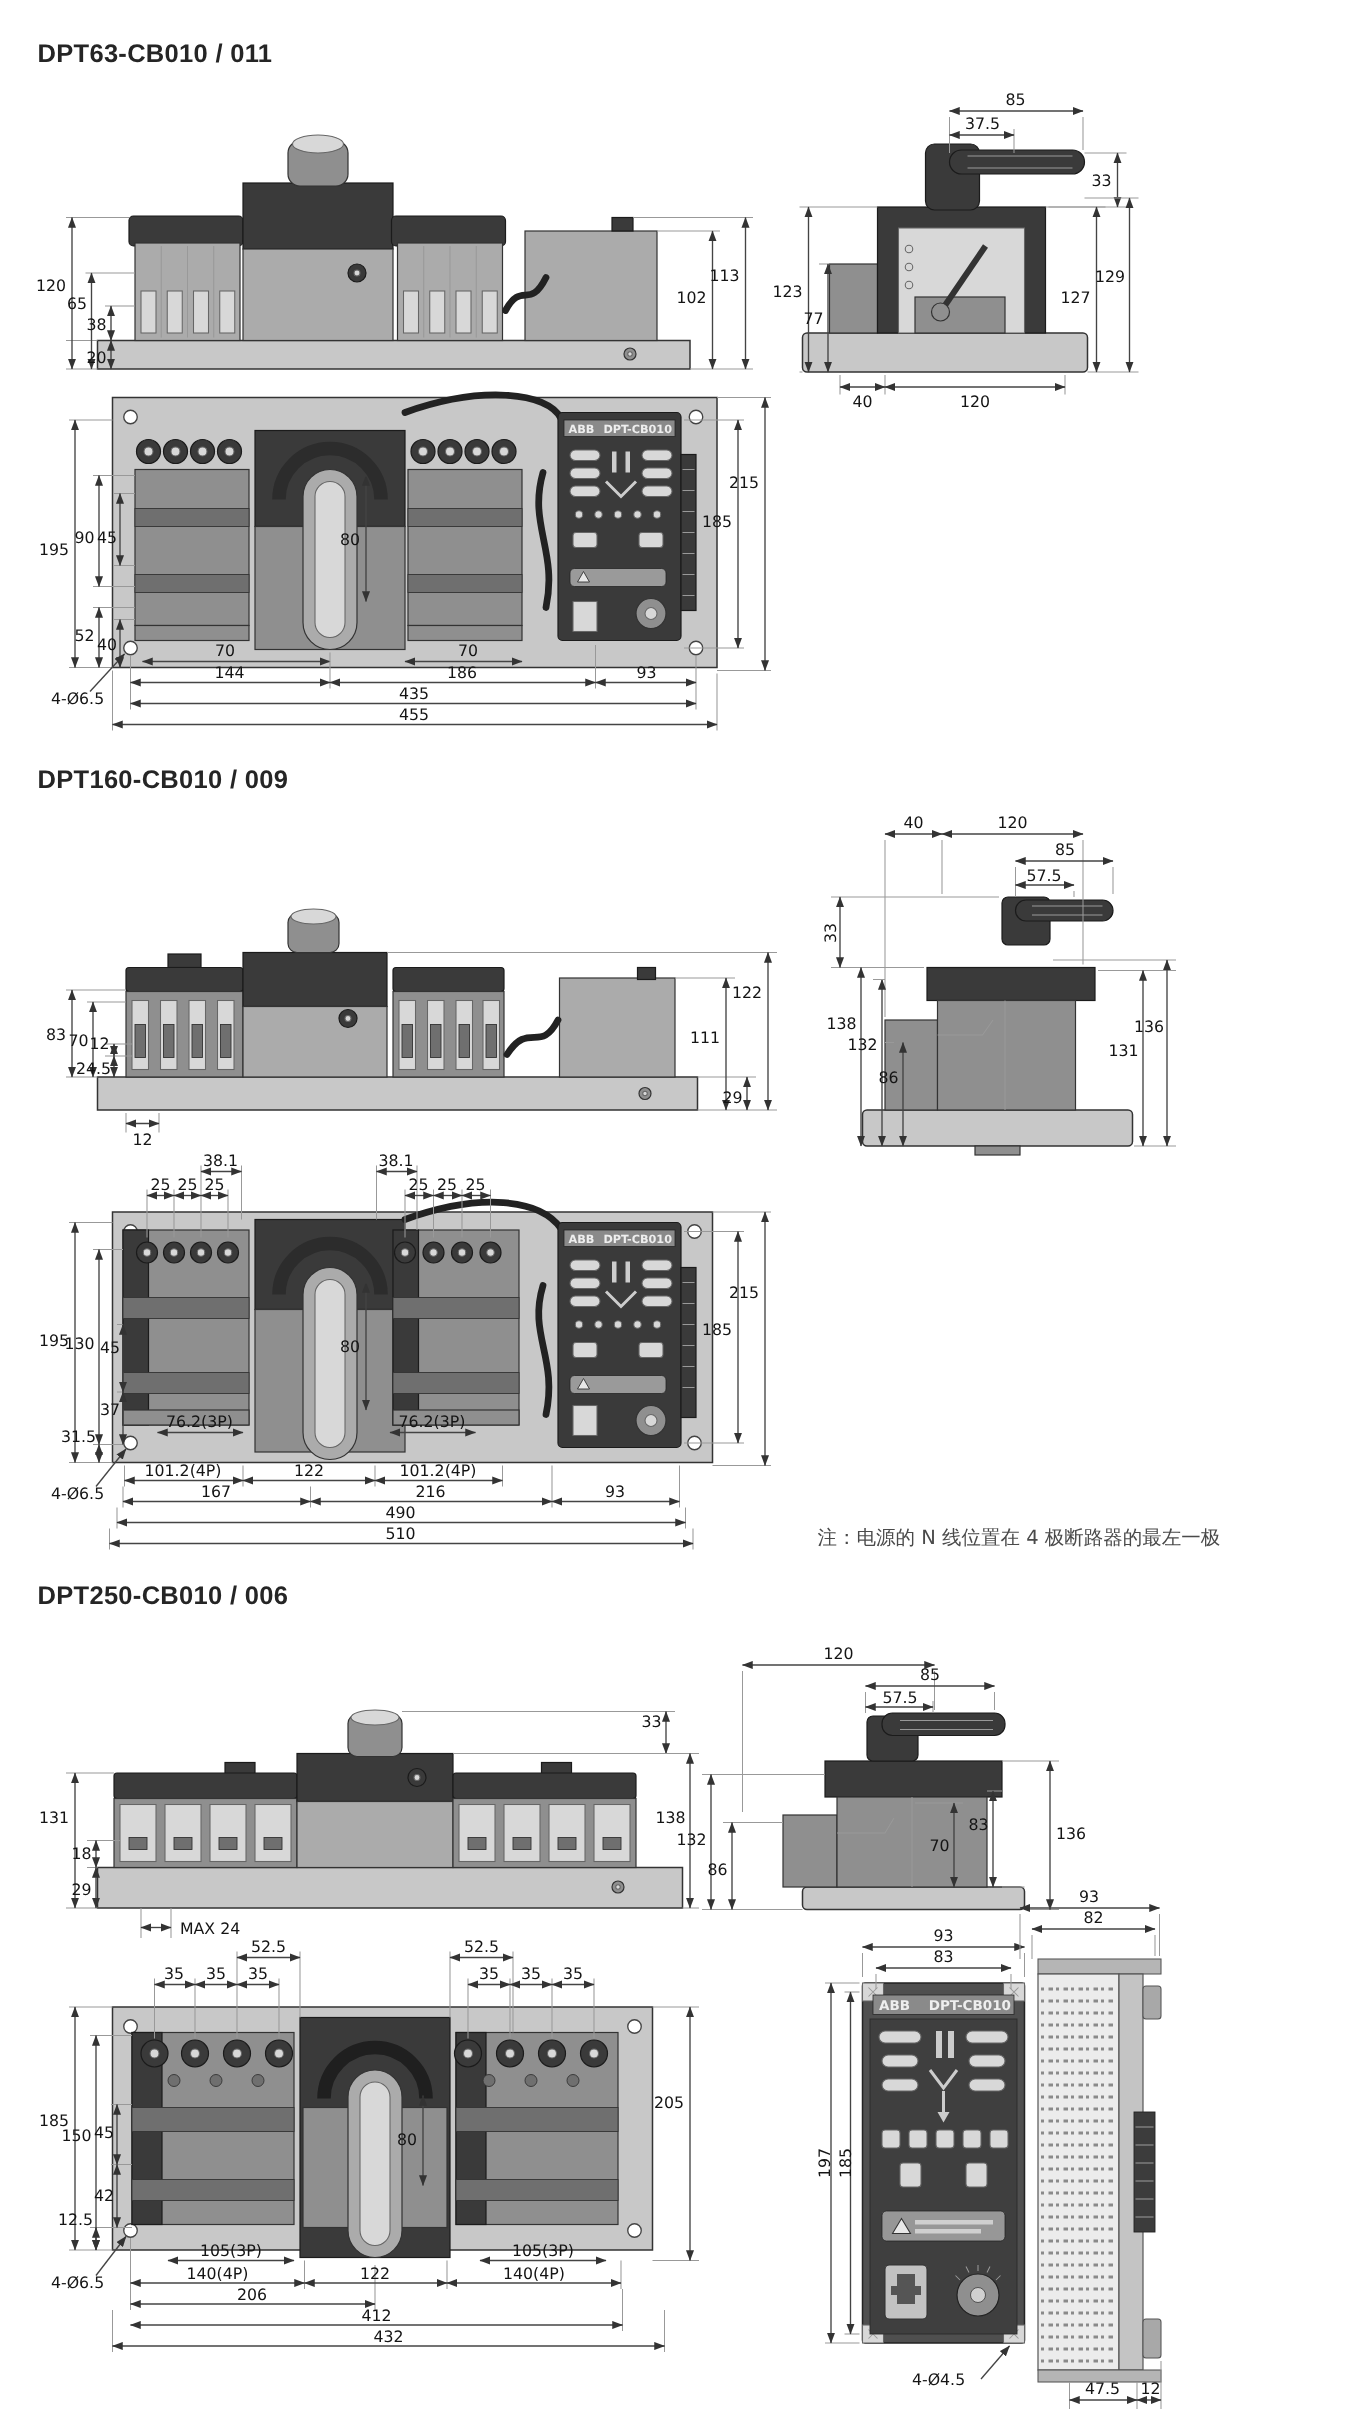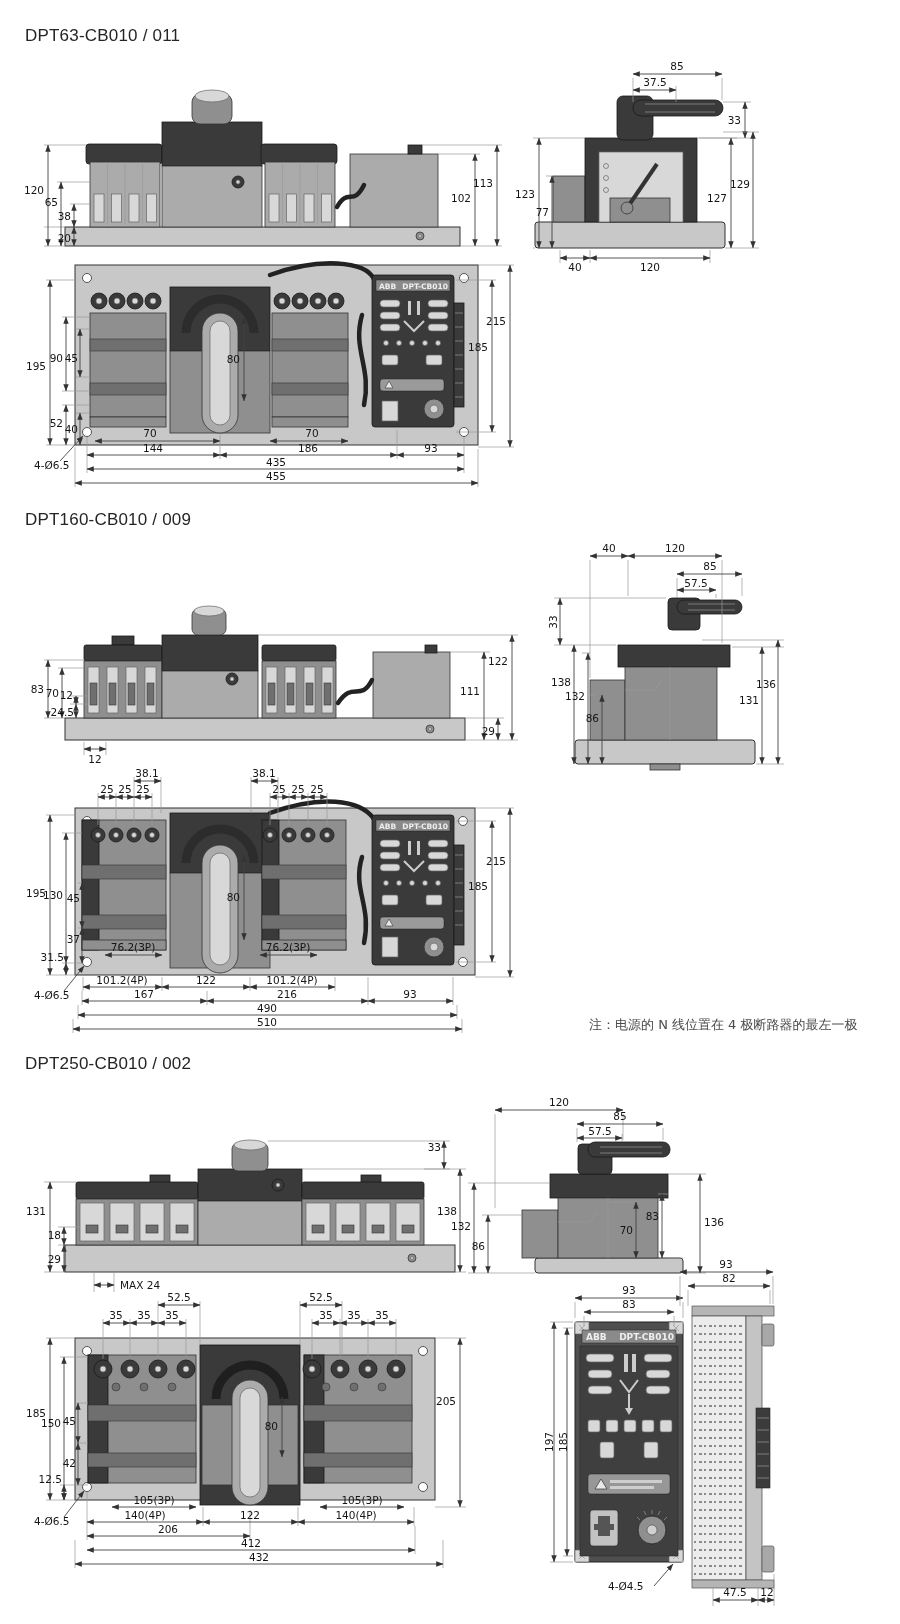--- a/index.html
+++ b/index.html
@@ -1,18 +1,18 @@
 <!DOCTYPE html>
 <html><head>
 <meta charset="utf-8">
 <style>
   html,body{margin:0;padding:0;background:#fff;}
   .page{position:relative;width:900px;height:1624px;background:#fff;overflow:hidden;font-family:"DejaVu Sans",sans-serif;}
-  .t{position:absolute;margin:0;font-family:"Liberation Sans","DejaVu Sans",sans-serif;font-weight:normal;font-size:17px;color:#252525;letter-spacing:.2px;}
-  .note{position:absolute;font-size:13px;color:#4a4a4a;margin-left:44px;}
+  .t{position:absolute;margin:0;font-family:"Liberation Sans","DejaVu Sans",sans-serif;font-weight:bold;font-size:17px;color:#252525;letter-spacing:.2px;}
+  .note{position:absolute;font-size:13px;color:#4a4a4a;}
   svg.dr{position:absolute;overflow:visible;}
   svg text{font-size:10.5px;fill:#151515;font-family:"DejaVu Sans",sans-serif;}
   .tm{text-anchor:middle}.te{text-anchor:end}
   .ts{font-size:7.5px;fill:#eee;font-weight:bold}
   .p{fill:#c8c8c8;stroke:#333;stroke-width:1}
   .b{fill:#ababab;stroke:#333;stroke-width:.8}
   .k{fill:#3a3a3a;stroke:#1b1b1b;stroke-width:.8}
   .m{fill:#8f8f8f;stroke:#333;stroke-width:.8}
   .g{fill:#6f6f6f;stroke:#333;stroke-width:.6}
   .l{fill:#d8d8d8;stroke:#666;stroke-width:.7}
@@ -561,21 +561,21 @@
         <line class="x" x1="442" y1="254" x2="442" y2="268"></line>
     <line class="v" x1="53" y1="264" x2="442" y2="264"></line>
         <text class="tm" x="247" y="261">510</text>
     <text x="14" y="234">4-Ø6.5</text>
     <line class="v1" x1="44" y1="226" x2="64" y2="201"></line>
   </g>
 </svg>
 
 <div class="note" style="left:545px;top:1016px">注：电源的 N 线位置在 4 极断路器的最左一极</div>
 
-<h2 class="t" style="left:25px;top:1054px">DPT250-CB010 / 002</h2>
+<h2 class="t" style="left:25px;top:1054px">DPT250-CB010 / 006</h2>
 
 <svg class="dr" style="left:20px;top:1085px" width="460" height="215" viewBox="0 0 460 215">
   <g>
     <rect class="p" x="45" y="160" width="390" height="27"></rect>
     <circle class="m" cx="392" cy="173" r="4"></circle>
         <circle class="l" cx="392" cy="173" r="1.5"></circle>
     <rect class="k" x="130" y="90" width="20" height="10"></rect>
         <rect class="k" x="341" y="90" width="20" height="10"></rect>
     <rect class="k" x="56" y="97" width="122" height="17" rx="2"></rect>
     <rect class="m" x="56" y="114" width="122" height="46"></rect>

